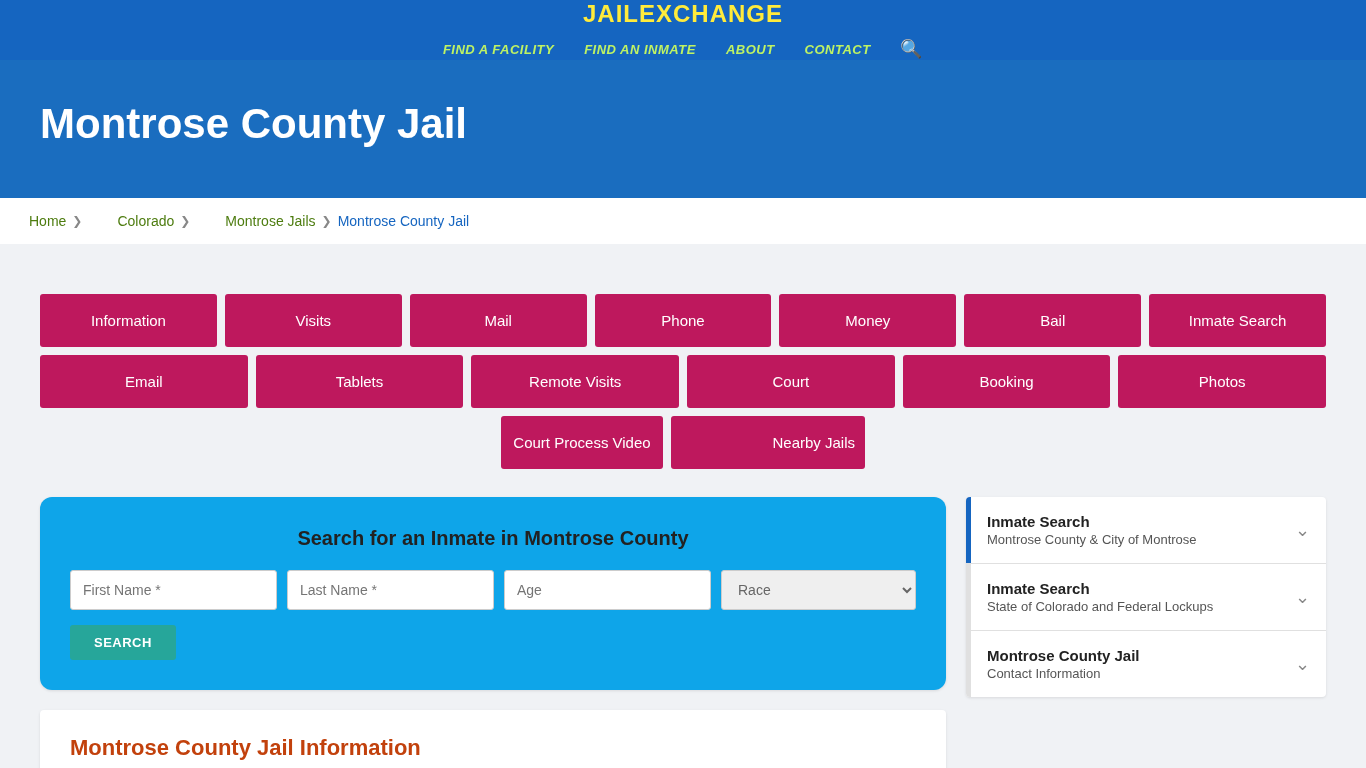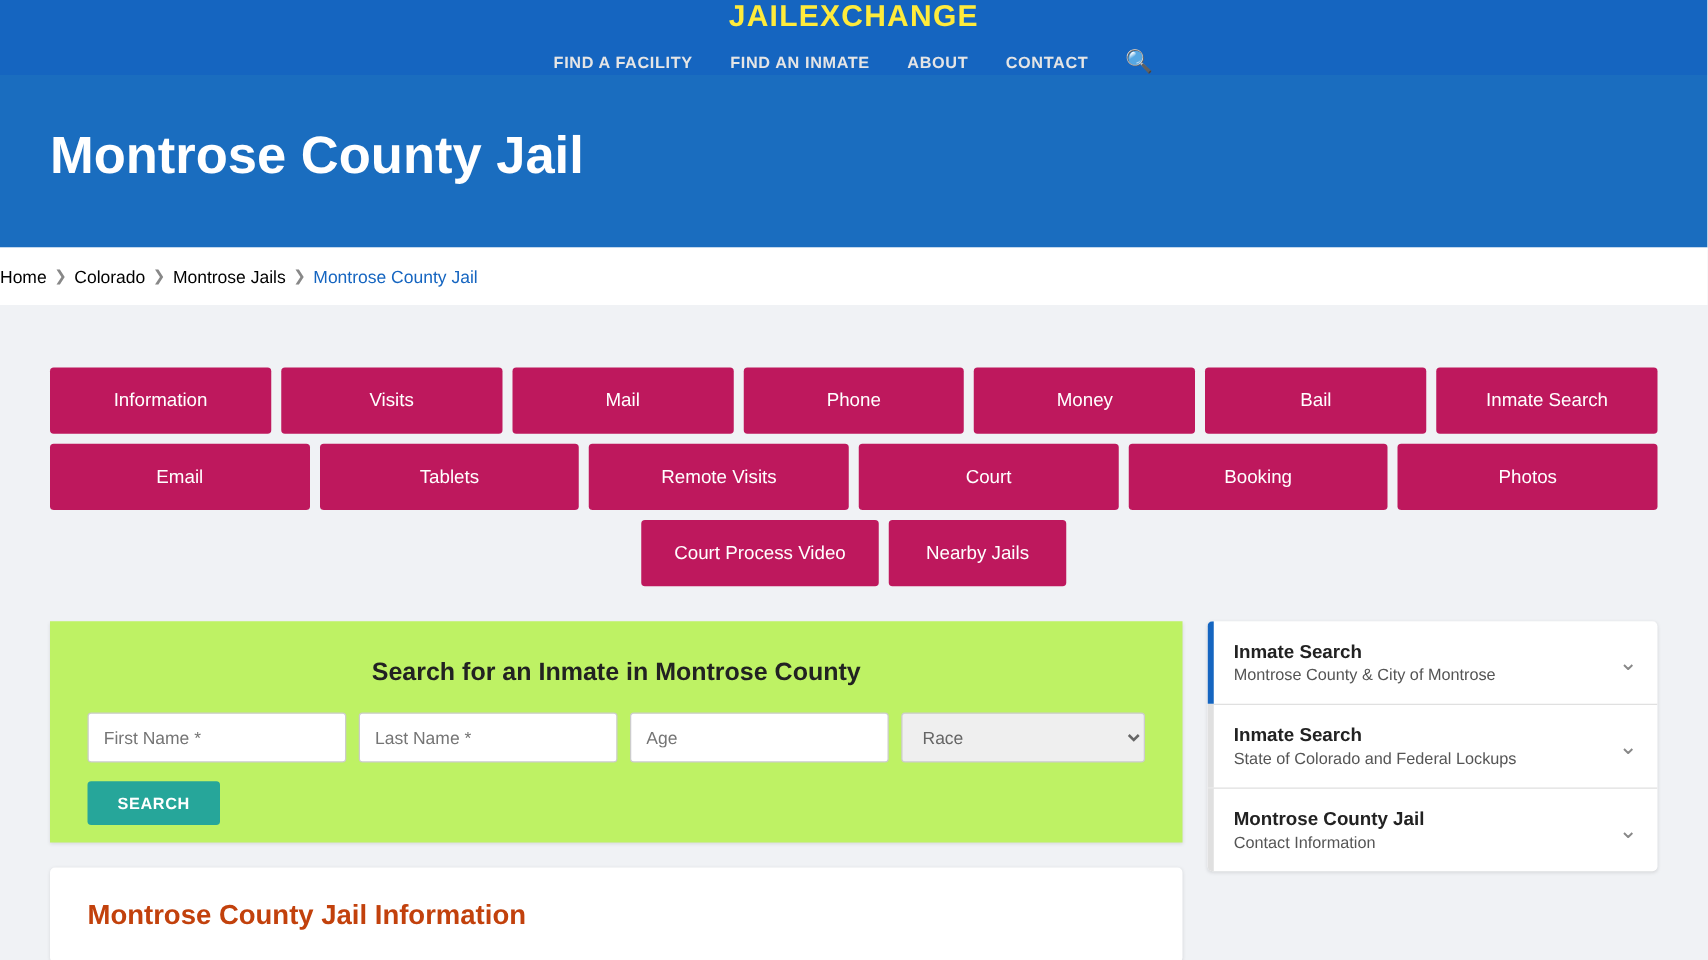--- a/index.html
+++ b/index.html
@@ -23,26 +23,27 @@
     }
     .logo span {
       color: #ffeb3b;
     }
     .nav {
       display: flex;
       align-items: center;
       gap: 30px;
     }
     .nav a {
-      color: #e5e5e5;
+      color: #bef264;
       text-decoration: none;
       font-size: 13px;
       font-weight: 700;
       letter-spacing: 0.5px;
       text-transform: uppercase;
+      font-style: italic;
     }
     .nav .search-icon {
       color: white;
       font-size: 18px;
       cursor: pointer;
     }
 
     
     .hero {
       background: #1a6dbf;
@@ -65,22 +66,23 @@
       display: flex;
       align-items: center;
       gap: 6px;
       padding: 15px 0 20px 0;
       background: white;
       margin: 0 -40px;
       padding: 15px 40px 15px 40px;
       font-size: 14px;
     }
     .breadcrumb a {
-      color: #000000;
+      color: #4d7c0f;
       text-decoration: none;
+      padding-left: 29px;
     }
     .breadcrumb .separator {
       color: #888;
       font-size: 12px;
     }
     .breadcrumb .current {
       color: #1565c0;
     }
 
     
@@ -121,23 +123,23 @@
       align-items: flex-start;
     }
 
     
     .left-panel {
       flex: 1;
     }
 
     
     .search-box {
-      background: #bef264;
-      border-radius: 0;
-      padding: 30px 30px 14px 30px;
+      background: #0ea5e9;
+      border-radius: 12px;
+      padding: 30px 30px 30px 30px;
       margin-bottom: 20px;
       box-shadow: 0 1px 3px rgba(0,0,0,0.1);
     }
     .search-box h2 {
       text-align: center;
       font-size: 20px;
       font-weight: 700;
       margin-bottom: 20px;
       color: #222;
     }
@@ -275,22 +277,22 @@
     </div>
     <div class="buttons-row row2">
       <button class="nav-btn">Email</button>
       <button class="nav-btn">Tablets</button>
       <button class="nav-btn">Remote Visits</button>
       <button class="nav-btn">Court</button>
       <button class="nav-btn">Booking</button>
       <button class="nav-btn">Photos</button>
     </div>
     <div class="buttons-row row3">
-      <button class="nav-btn" style="width:190px;flex:none;">Court Process Video</button>
-      <button class="nav-btn" style="width:142px;flex:none;">Nearby Jails</button>
+      <button class="nav-btn" style="width:162px;flex:none;">Court Process Video</button>
+      <button class="nav-btn" style="width:194px;flex:none;text-align:right;">Nearby Jails</button>
     </div>
   </div>
 
   <div class="main-layout">
 
     <div class="left-panel">
 
       <div class="search-box">
         <h2>Search for an Inmate in Montrose County</h2>
         <div class="search-fields">

